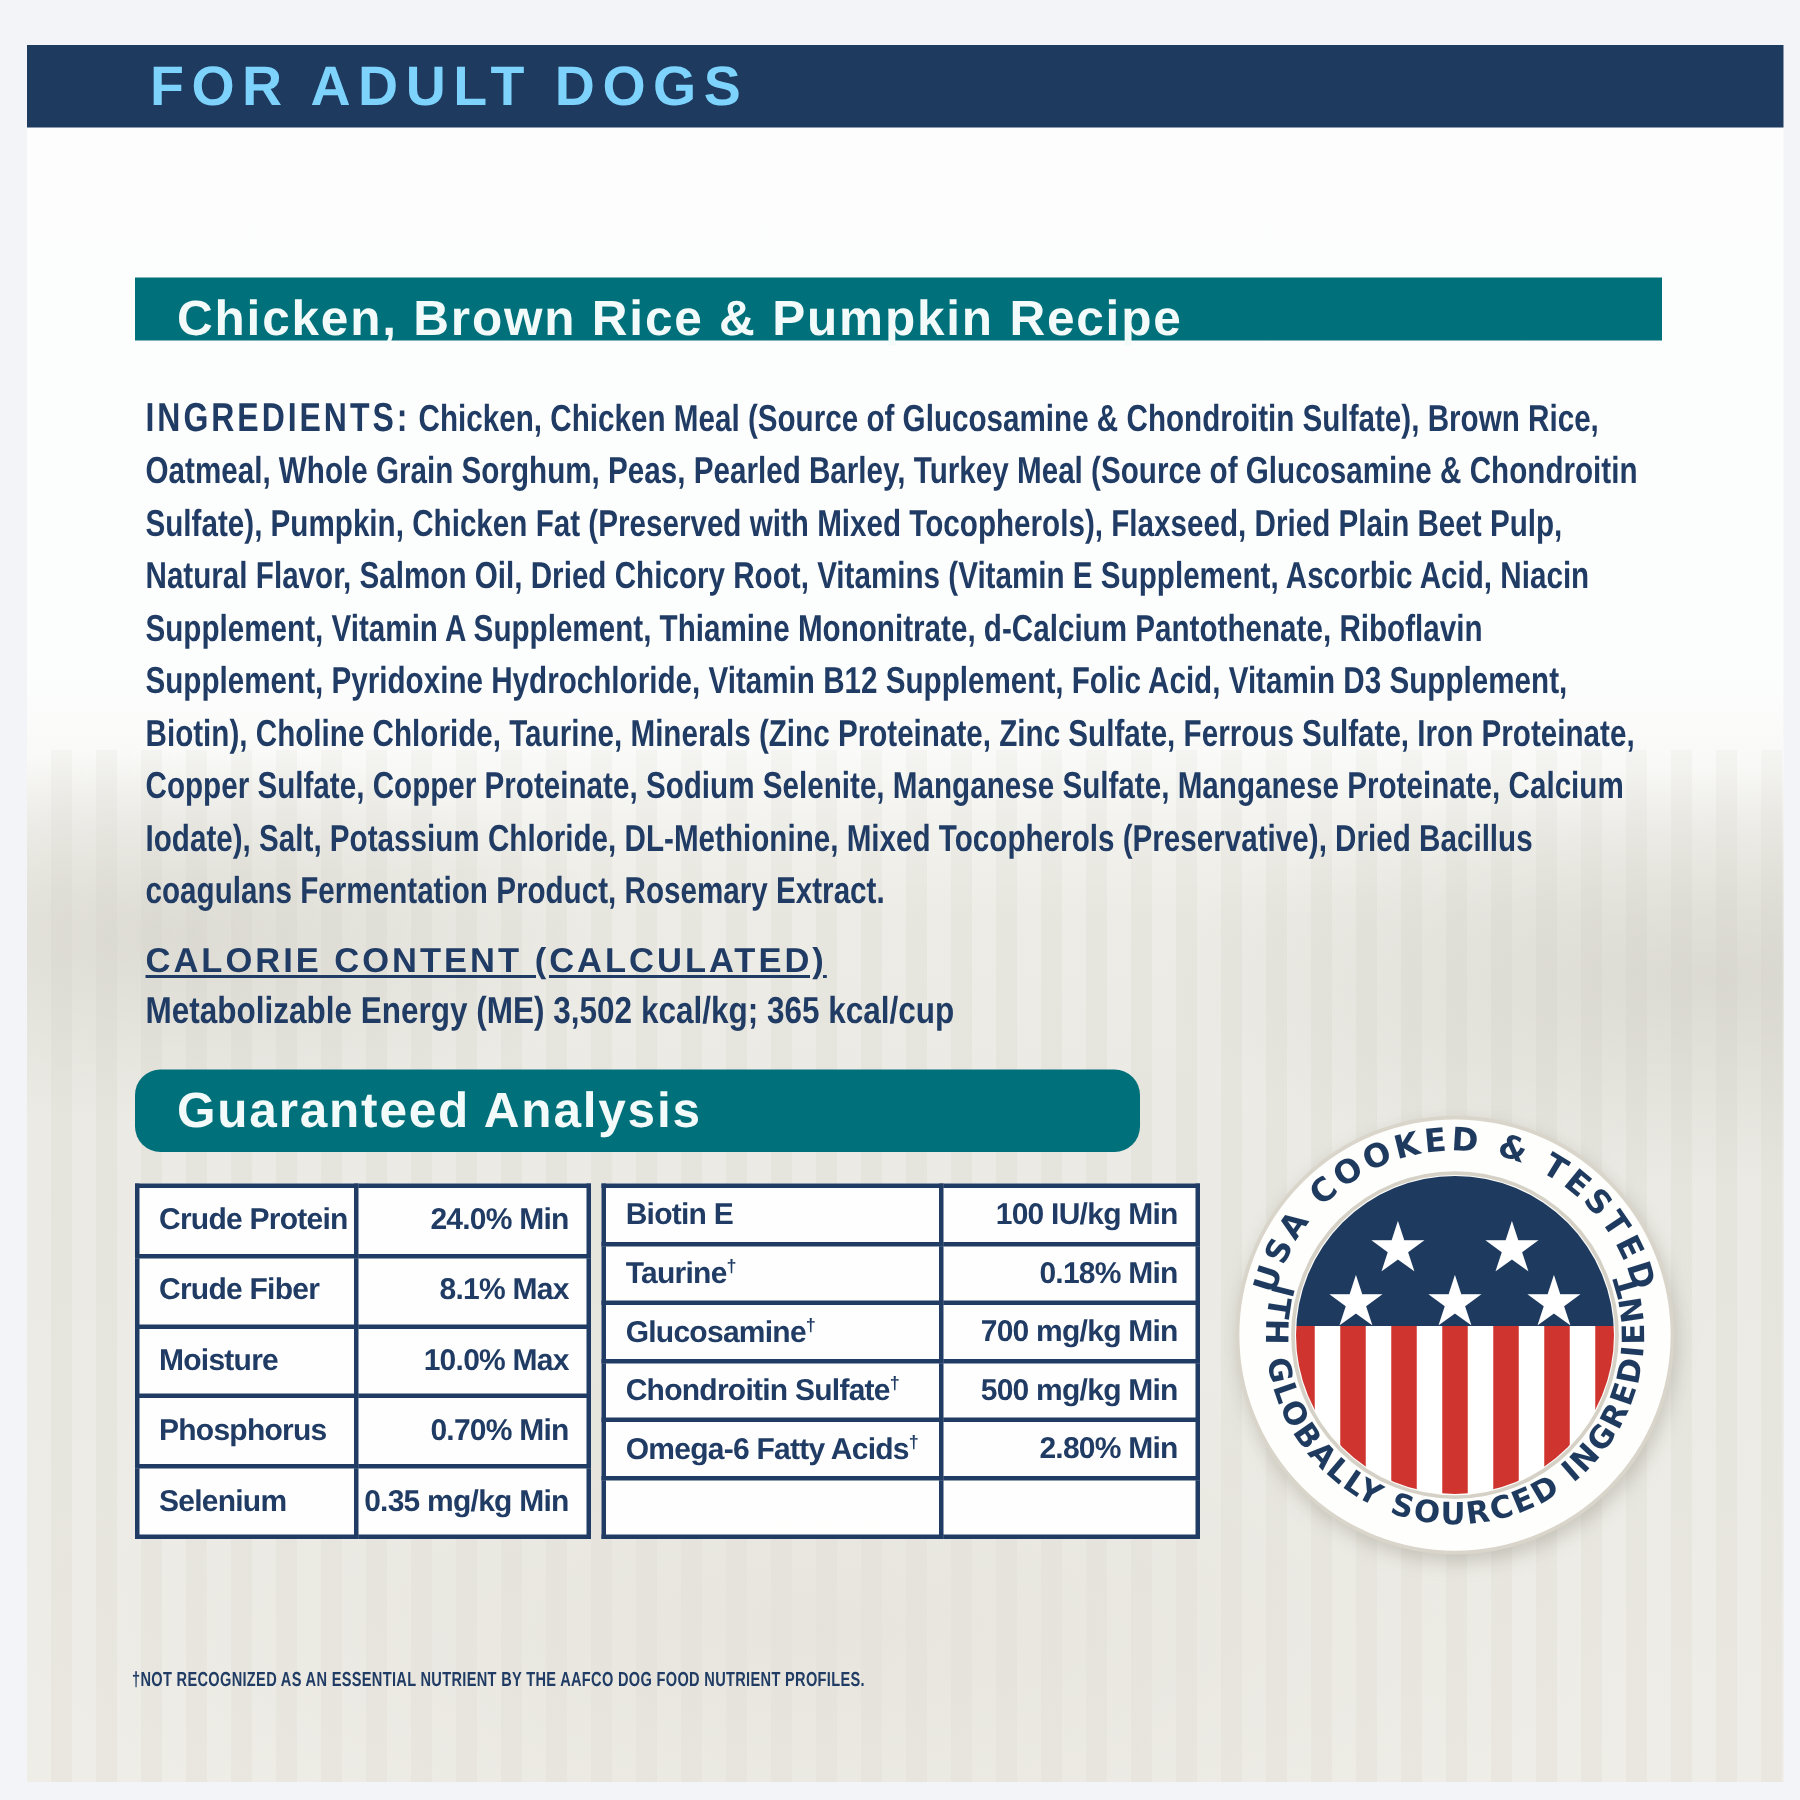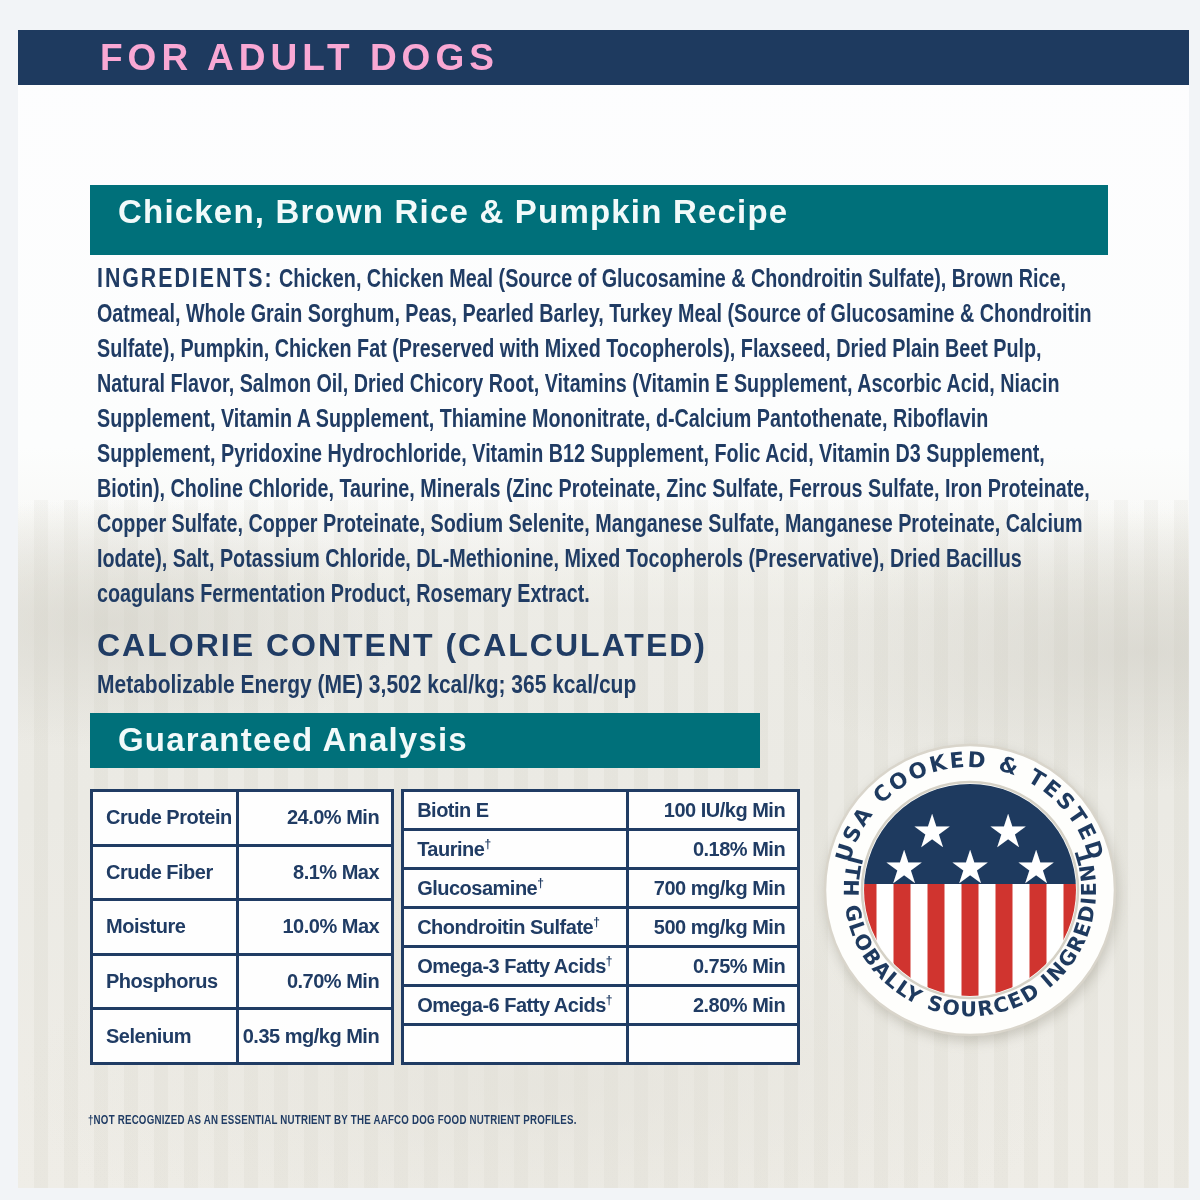--- a/index.html
+++ b/index.html
@@ -20,39 +20,39 @@
     position:absolute;left:18px;top:500px;width:1171px;height:688px;z-index:1;
     background:
       radial-gradient(ellipse 420px 180px at 8% 18%, rgba(208,206,197,.55), transparent 70%),
       radial-gradient(ellipse 520px 200px at 96% 22%, rgba(203,201,192,.5), transparent 70%),
       radial-gradient(ellipse 700px 260px at 45% 85%, rgba(226,224,216,.6), transparent 75%),
       repeating-linear-gradient(90deg, rgba(255,255,255,.10) 0 16px, rgba(196,194,184,.10) 16px 30px),
       linear-gradient(180deg, rgba(236,235,229,0) 0%, rgba(233,232,225,.85) 16%, #e9e8e1 45%, #edebe4 100%);
   }
   .banner-top{
     position:absolute;left:18px;top:30px;width:1171px;height:55px;z-index:3;
-    background:#1e3a5f;color:#f9a8d4;
+    background:#1e3a5f;color:#7dd3fc;
     font-weight:bold;font-size:37px;letter-spacing:5px;
     line-height:56px;padding-left:82px;box-sizing:border-box;
   }
   .teal-banner{
     position:absolute;z-index:3;background:#00707a;color:#f2fafa;
     font-weight:bold;font-size:33px;letter-spacing:1.2px;
     line-height:54px;padding-left:28px;box-sizing:border-box;
   }
-  .banner-recipe{left:90px;top:185px;width:1018px;height:70px;}
-  .banner-ga{left:90px;top:713px;width:670px;height:55px;}
+  .banner-recipe{left:90px;top:185px;width:1018px;height:42px;}
+  .banner-ga{left:90px;top:713px;width:670px;height:55px;border-radius:17px;}
   .ingredients{
     position:absolute;left:97px;top:261px;width:1278px;z-index:3;margin:0;
     transform:scaleX(0.79);transform-origin:0 0;
     color:#203c64;font-weight:bold;font-size:25px;line-height:35px;
   }
   .ing-label{font-size:27px;letter-spacing:2.5px;}
   .calorie{position:absolute;left:97px;top:627px;z-index:3;color:#203c64;}
-  .calorie-heading{font-weight:bold;font-size:32px;letter-spacing:2px;margin:0 0 6px 0;}
+  .calorie-heading{font-weight:bold;font-size:23px;letter-spacing:2px;margin:0 0 6px 0;text-decoration:underline;}
   .calorie-text{
     font-weight:bold;font-size:25px;width:680px;
     transform:scaleX(0.84);transform-origin:0 0;
   }
   .ga-wrap{position:absolute;left:90px;top:789px;z-index:3;display:flex;gap:7px;}
   .ga-table{border-collapse:collapse;background:rgba(255,255,255,.95);}
   .ga-table, .ga-table td{border:3px solid #203c64;}
   .ga-left{width:270px;}
   .ga-right{width:399px;}
   .ga-table td{height:36px;font-weight:bold;font-size:20px;letter-spacing:-0.5px;color:#203c64;white-space:nowrap;}
@@ -133,24 +133,20 @@
             <td class="ga-label">Taurine<sup>†</sup></td>
             <td class="ga-value">0.18% Min</td>
           </tr>
           <tr>
             <td class="ga-label">Glucosamine<sup>†</sup></td>
             <td class="ga-value">700 mg/kg Min</td>
           </tr>
           <tr>
             <td class="ga-label">Chondroitin Sulfate<sup>†</sup></td>
             <td class="ga-value">500 mg/kg Min</td>
-          </tr>
-          <tr>
-            <td class="ga-label">Omega-3 Fatty Acids<sup>†</sup></td>
-            <td class="ga-value">0.75% Min</td>
           </tr>
           <tr>
             <td class="ga-label">Omega-6 Fatty Acids<sup>†</sup></td>
             <td class="ga-value">2.80% Min</td>
           </tr>
           <tr>
             <td class="ga-label"></td>
             <td class="ga-value"></td>
           </tr>
         </tbody>

